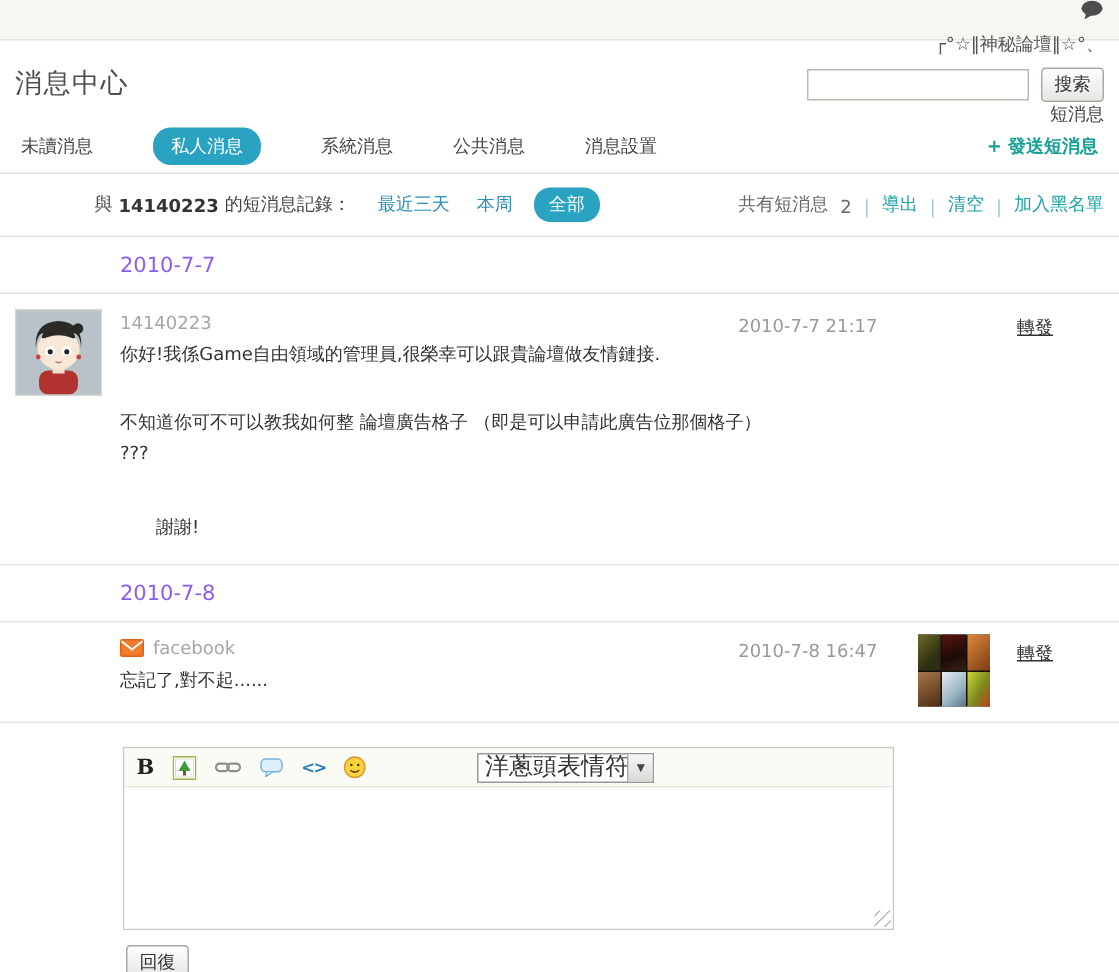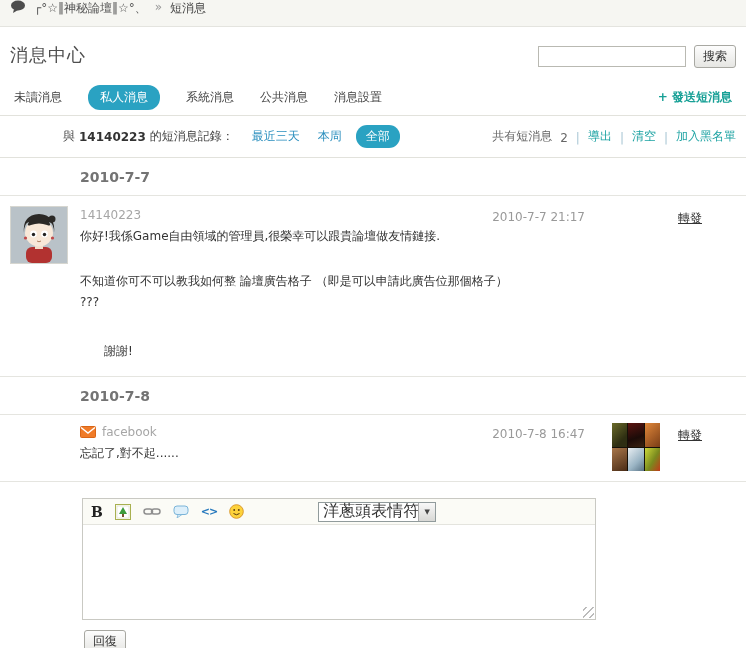--- a/index.html
+++ b/index.html
@@ -1,52 +1,52 @@
 <!DOCTYPE html>
 <html><head>
 <meta charset="utf-8">
 <style>
   * { box-sizing: border-box; margin: 0; padding: 0; }
   html,body { width:746px; height:648px; overflow:hidden; background:#fff;
     font-family:"DejaVu Sans","Liberation Sans",sans-serif; font-size:12px; color:#333; }
 
   
   .topbar { height:27px; background:#f6f6f2; border-bottom:1px solid #e4e4df;
-    display:flex; align-items:flex-start; padding:0 10px; gap:8px; color:#555; }
+    display:flex; align-items:flex-end; padding:0 10px; gap:8px; color:#555;flex-direction:column; }
   .topbar .crumb-forum { color:#555; text-decoration:none; }
   .topbar .crumb-sep { color:#999; }
   .topbar .crumb-page { color:#444; }
 
   
   .header { display:flex; align-items:flex-start; justify-content:space-between; padding:16px 10px 12px 10px; }
   .page-title { font-size:18px; color:#4e4e4e; font-weight:normal; letter-spacing:1px; }
   .search-area { display:flex; align-items:center; gap:8px; margin-top:2px; }
   .search-input { width:148px; height:21px; border:1px solid #b9b9b2; background:#fff; padding:0 4px; font-size:12px; }
   .btn { font-size:12px; color:#333; background:linear-gradient(#fdfdfd,#e6e6e3);
     border:1px solid #a8a8a2; border-radius:3px; padding:2px 8px; cursor:pointer; }
 
   
-  .tabbar { display:flex; align-items:center; gap:26px; padding:0 14px; height:36px; border-bottom:1px solid #e2e2dc; }
+  .tabbar { display:flex; align-items:center; gap:40px; padding:0 14px; height:36px; border-bottom:1px solid #e2e2dc; }
   .tab { color:#444; cursor:pointer; }
   .tab.active { background:#2aa2c2; color:#fff; padding:4px 12px; border-radius:12px; }
   .send-link { margin-left:auto; color:#17a096; font-weight:bold; cursor:pointer; }
 
   
   .filterbar { display:flex; align-items:center; padding:0 10px 0 63px; height:42px; border-bottom:1px solid #e2e2dc; }
   .filterbar .flabel { color:#444; }
   .filterbar .fuser { font-weight:bold; color:#333; margin:0 4px; }
   .range { margin-left:18px; color:#2b8fbe; cursor:pointer; }
   .range.active { background:#2aa2c2; color:#fff; padding:3px 10px; border-radius:11px; margin-left:14px; }
   .fright { margin-left:auto; display:flex; align-items:flex-end; gap:8px; color:#666; }
   .fright .sep { color:#a8c6d4; }
   .action-link { color:#1da3a3; cursor:pointer; }
 
   
   .date-row { padding:11px 10px 10px 80px; border-bottom:1px solid #e5e5e0; }
-  .date-label { font-size:14px; font-weight:bold; color:#737373; }
+  .date-label { font-size:14px; font-weight:normal; color:#8b5cf6; }
 
   .msg { position:relative; border-bottom:1px solid #e5e5e0; padding:10px 44px 16px 80px; }
   .sender { color:#a6a6a6; }
   .sender-row { display:flex; align-items:center; gap:6px; height:18px; }
   .time { position:absolute; top:14px; right:161px; color:#999; }
   .forward { position:absolute; top:14px; right:44px; color:#333; text-decoration:underline; cursor:pointer;text-align:right; }
   .body-line { margin-top:3px; line-height:18px; color:#333; }
   .gap1 { margin-top:27px; }
   .gap2 { margin-top:31px;margin-left:24px; }
 

